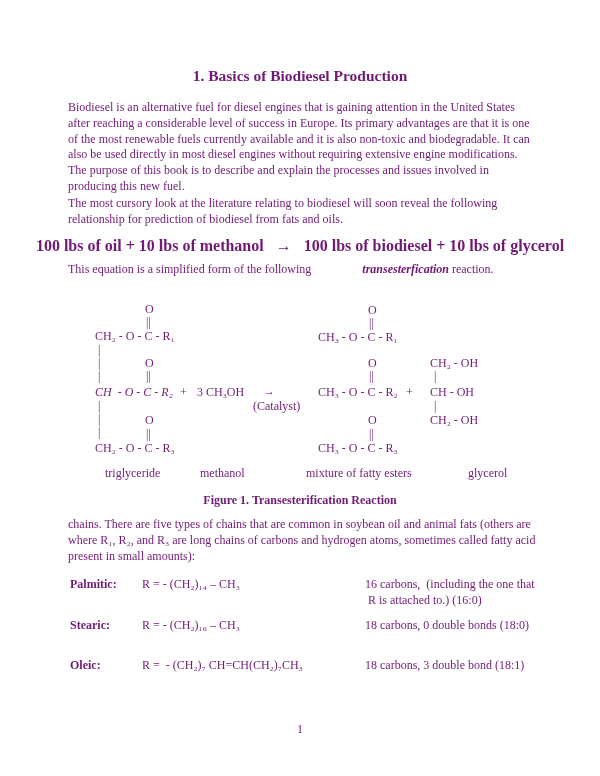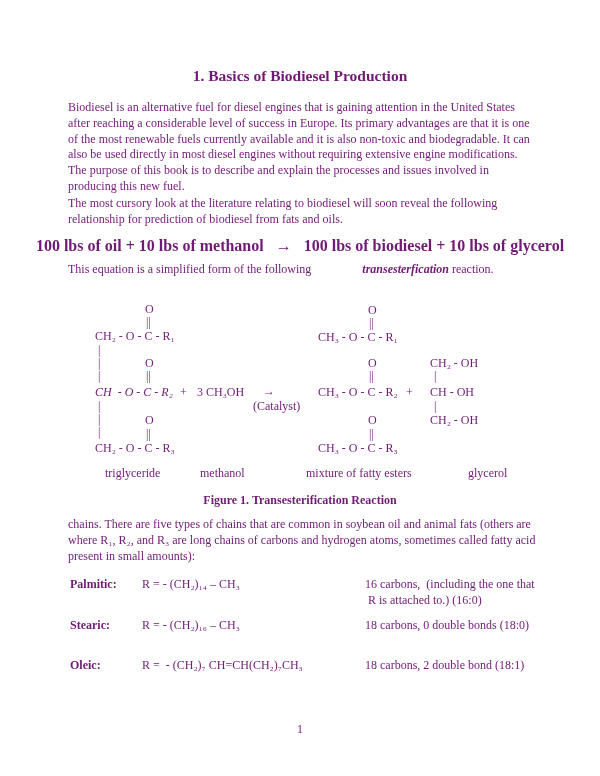--- a/index.html
+++ b/index.html
@@ -156,20 +156,20 @@
         <span class="acid-name">Stearic:</span>
         <span class="acid-formula">R = - (CH₂)₁₆ – CH₃</span>
         <div class="acid-desc">
           <div>18 carbons, 0 double bonds (18:0)</div>
         </div>
       </div>
       <div class="acid-row" style="top: 658px;">
         <span class="acid-name">Oleic:</span>
         <span class="acid-formula">R =  - (CH₂)₇ CH=CH(CH₂)₇CH₃</span>
         <div class="acid-desc">
-          <div>18 carbons, 2 double bond (18:1)</div>
+          <div>18 carbons, 3 double bond (18:1)</div>
         </div>
       </div>
     </div>
 
   <div class="page-number">1</div>
 
 </div>
 
 </body></html>

